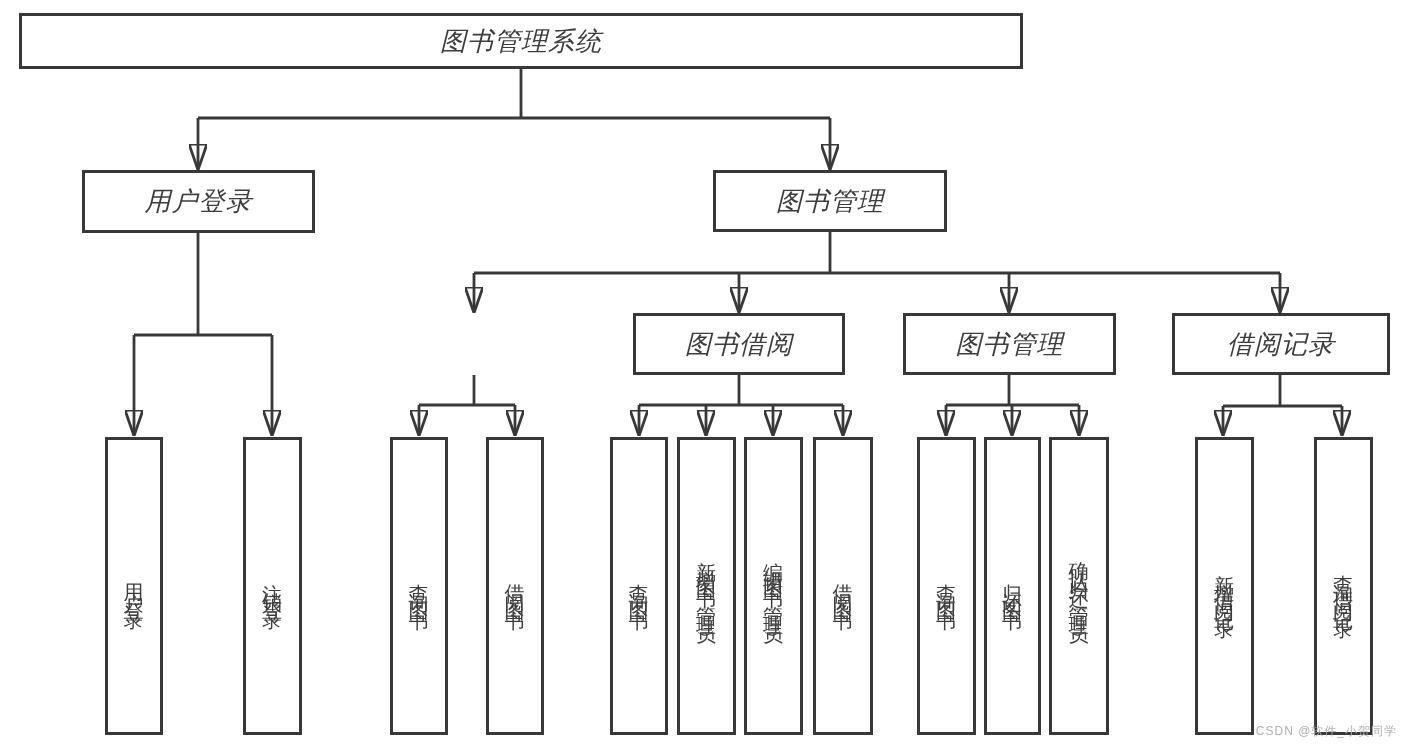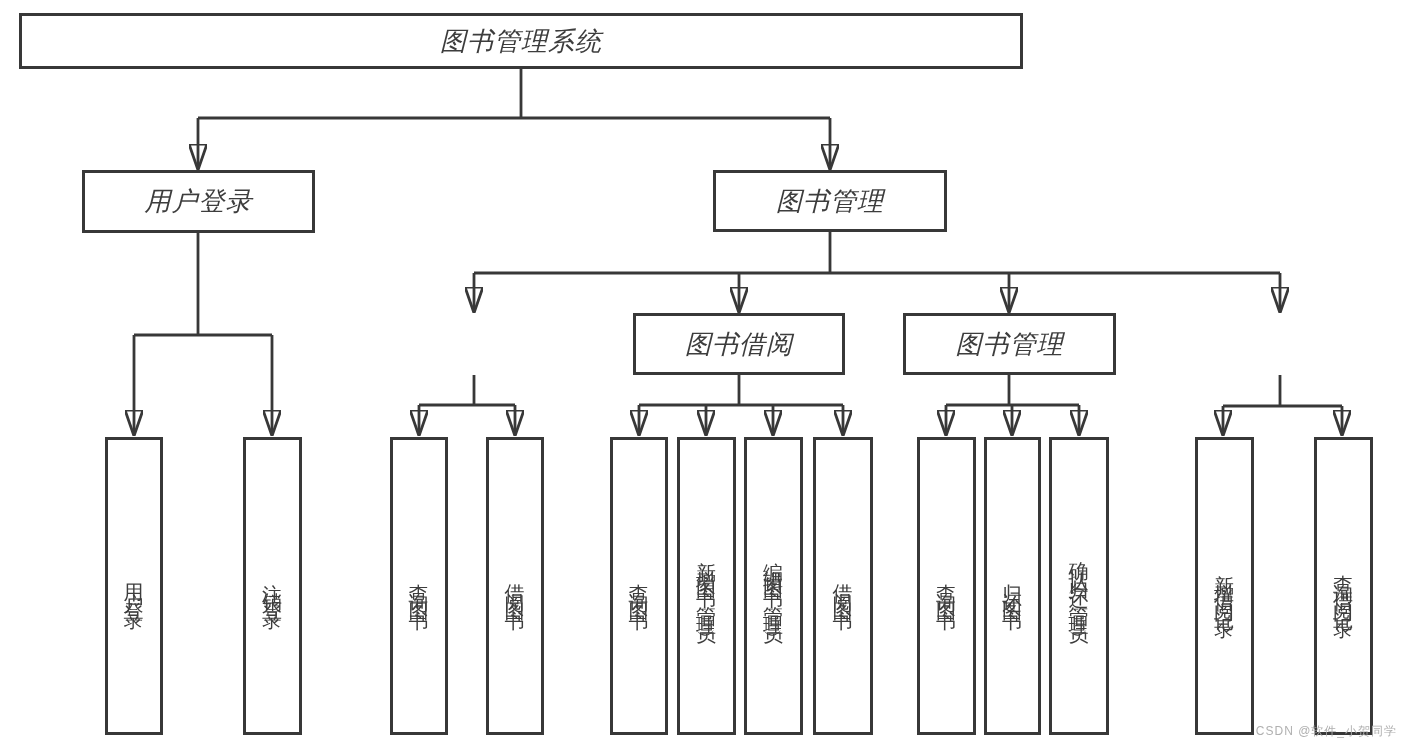--- a/index.html
+++ b/index.html
@@ -140,20 +140,23 @@
   <div class="node hnode" style="left:713px; top:170px; width:234px; height:62px;">
     <span>图书管理</span>
   </div>
 
   <div class="node hnode" style="left:633px; top:313px; width:212px; height:62px;align-items:center;">
     <span>图书借阅</span>
   </div>
   <div class="node hnode" style="left:903px; top:313px; width:213px; height:62px;">
     <span>图书管理</span>
   </div>
+  <div class="node hnode" style="left:1172px; top:313px; width:218px; height:62px;">
+    <span>借阅记录</span>
+  </div>
 
   <div class="node vnode" style="left:105px; top:437px; width:58px; height:298px;">
     <span>用户登录</span>
   </div>
   <div class="node vnode" style="left:243px; top:437px; width:59px; height:298px;">
     <span>注销登录</span>
   </div>
 
   <div class="node vnode" style="left:390px; top:437px; width:58px; height:298px;">
     <span>查询图书</span>

